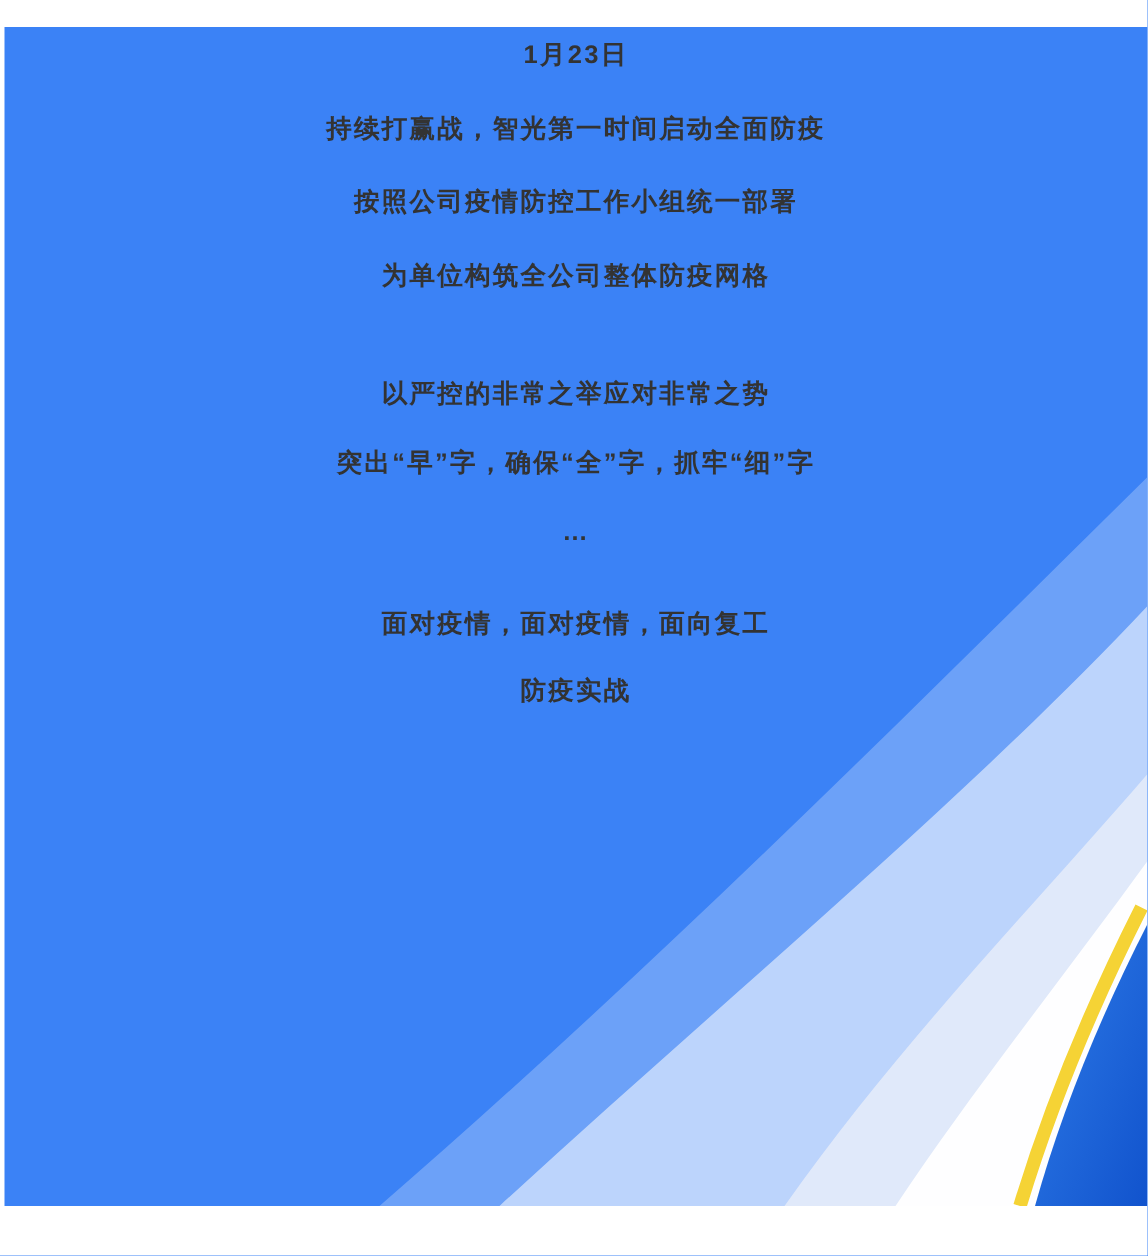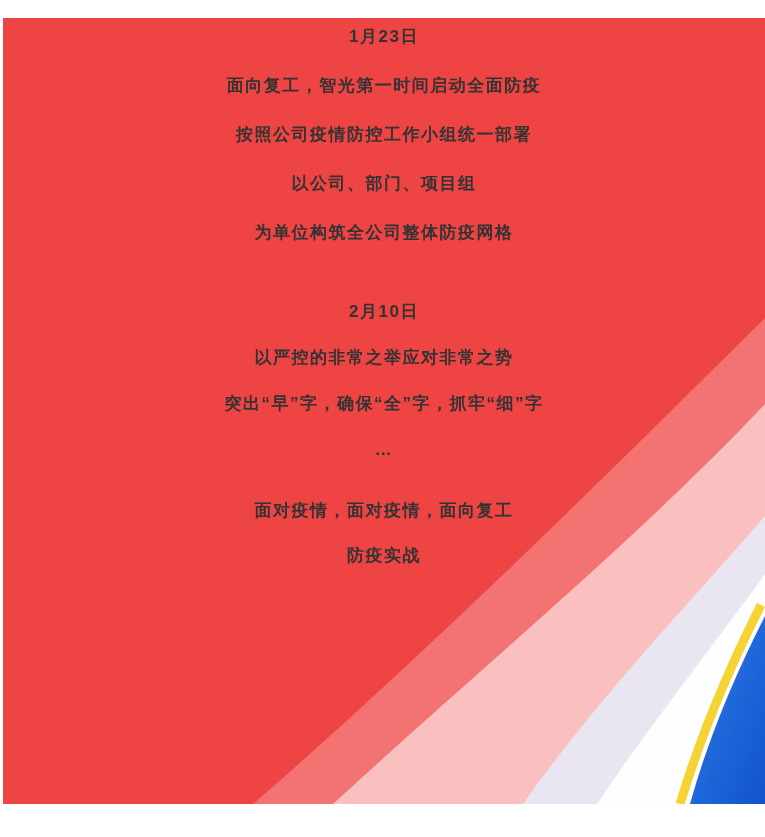--- a/index.html
+++ b/index.html
@@ -7,21 +7,21 @@
     width: 765px; height: 837px;
     background: #ffffff;
     position: relative;
     font-family: "Liberation Sans", "DejaVu Sans", sans-serif;
     overflow: hidden;
   }
   .canvas {
     position: absolute;
     left: 3px; top: 18px;
     width: 762px; height: 786px;
-    background: #ef4444;
+    background: #3b82f6;
     overflow: hidden;
   }
   .decoration {
     position: absolute;
     left: 0; top: 0;
     width: 762px; height: 786px;
     z-index: 1;
     pointer-events: none;
   }
   .text-stack {
@@ -60,30 +60,28 @@
     <path d="M762,498 C688,584 596,678 520,786 L762,786 Z" fill="#e6ecf9" opacity="0.85"></path>
     <path d="M762,556 C704,636 646,708 594,786 L762,786 Z" fill="#ffffff" opacity="0.95"></path>
     <path d="M758,587 Q706,690 677,786" fill="none" stroke="#f5d335" stroke-width="9"></path>
     <path d="M762,598 Q712,696 687,786 L762,786 Z" fill="url(#gradBlue)"></path>
   </svg>
 
   <div class="text-stack">
 
     <div class="section-1">
       <p>1月23日</p>
-      <p>面向复工，智光第一时间启动全面防疫</p>
+      <p>持续打赢战，智光第一时间启动全面防疫</p>
       <p>按照公司疫情防控工作小组统一部署</p>
-      <p>以公司、部门、项目组</p>
       <p>为单位构筑全公司整体防疫网格</p>
     </div>
 
     <div class="gap-1"></div>
 
     <div class="section-2">
-      <p>2月10日</p>
       <p>以严控的非常之举应对非常之势</p>
       <p>突出“早”字，确保“全”字，抓牢“细”字</p>
       <p>…</p>
     </div>
 
     <div class="gap-2"></div>
 
     <div class="section-3">
       <p>面对疫情，面对疫情，面向复工</p>
       <p>防疫实战</p>

